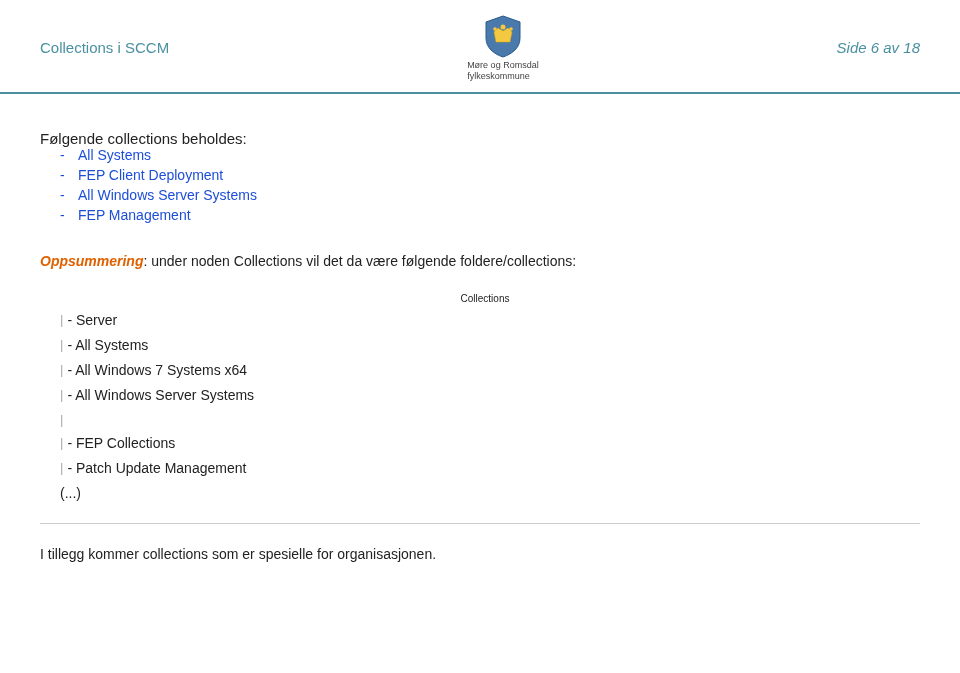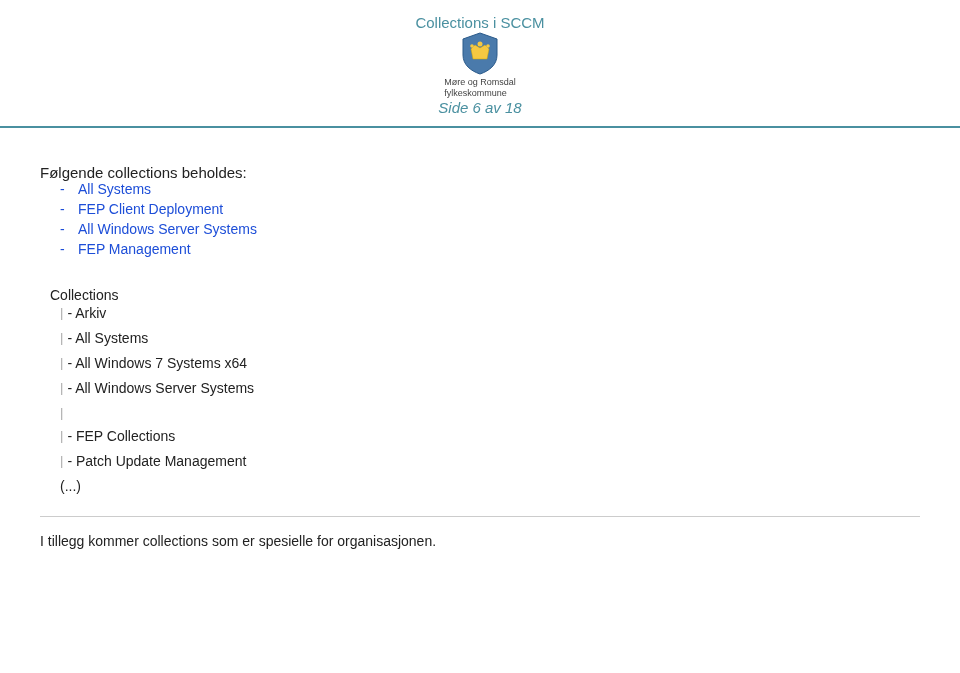--- a/index.html
+++ b/index.html
@@ -17,21 +17,20 @@
       color: #222222;
       position: relative;
     }
 
     .header {
       display: flex;
       align-items: center;
       justify-content: space-between;
       padding: 14px 40px 10px 40px;
       border-bottom: 2px solid #4a90a0;
-      flex-direction: column;
     }
 
     .header-title {
       color: #4a90a0;
       font-size: 15px;
       font-weight: normal;
     }
 
     .header-logo {
       display: flex;
@@ -101,24 +100,25 @@
       color: #e06000;
       font-style: italic;
     }
 
     .collections-tree {
       margin-top: 20px;
       margin-left: 10px;
     }
 
     .collections-root {
-      font-size: 14px;
+      font-size: 10px;
       font-weight: normal;
-      margin-bottom: 0;
-      color: #222;
+      margin-bottom: 6px;
+      color: #222;
+      text-align: center;
     }
 
     .tree-item {
       display: flex;
       align-items: flex-start;
       margin-left: 10px;
       margin-bottom: 4px;
       font-size: 14px;
       color: #222;
     }
@@ -140,21 +140,21 @@
       color: #222;
       margin-top: 6px;
       margin-left: 10px;
     }
 
     .footer-note {
       margin-top: 22px;
       font-size: 14px;
       color: #222;
       border-top: 1px solid #ccc;
-      padding-top: 16px;
+      padding-top: 22px;
     }
   </style>
 </head>
 <body>
 
 <div class="header">
   <span class="header-title">Collections i SCCM</span>
 
   <div class="header-logo">
     <svg class="logo-shield" viewBox="0 0 38 44" xmlns="http://www.w3.org/2000/svg">
@@ -179,27 +179,32 @@
 
   <p class="intro-heading">Følgende collections beholdes:</p>
 
   <ul class="bullet-list">
     <li><span>All Systems</span></li>
     <li><span>FEP Client Deployment</span></li>
     <li><span>All Windows Server Systems</span></li>
     <li><span>FEP Management</span></li>
   </ul>
 
+  <div class="oppsummering-section">
+    <span class="oppsummering-text">
+      <span class="oppsummering-label">Oppsummering</span><span>: under noden Collections vil det da være følgende foldere/collections:</span>
+    </span>
+  </div>
 
   <div class="collections-tree">
     <div class="collections-root">Collections</div>
 
     <div class="tree-item">
       <span class="tree-branch">|</span>
-      <span class="tree-text">- Arkiv</span>
+      <span class="tree-text">- Server</span>
     </div>
     <div class="tree-item">
       <span class="tree-branch">|</span>
       <span class="tree-text">- All Systems</span>
     </div>
     <div class="tree-item">
       <span class="tree-branch">|</span>
       <span class="tree-text">- All Windows 7 Systems x64</span>
     </div>
     <div class="tree-item">

